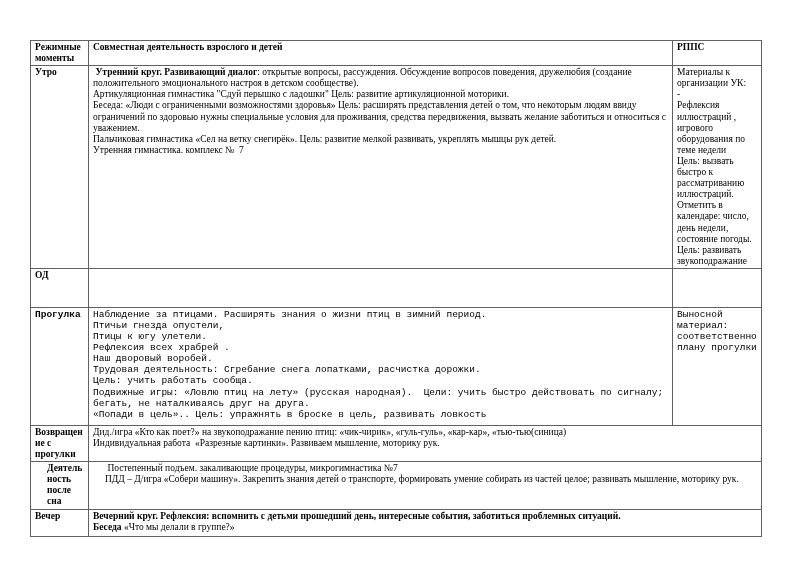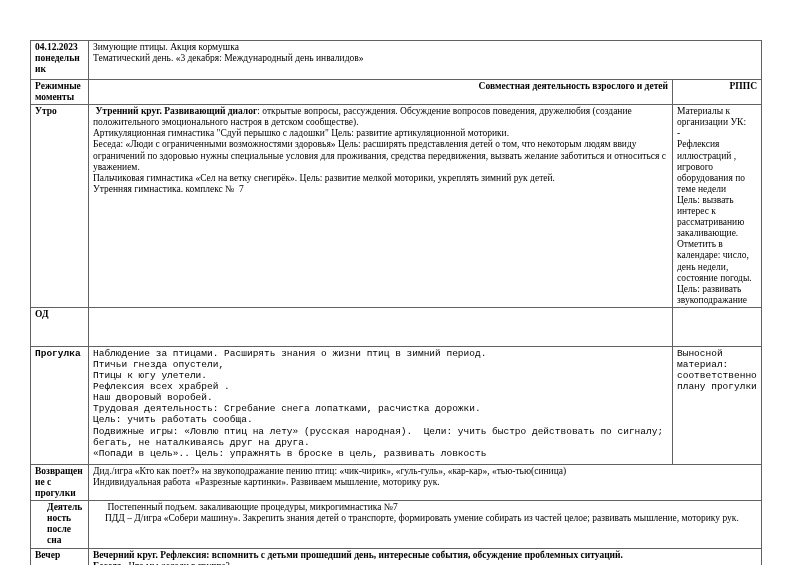--- a/index.html
+++ b/index.html
@@ -5,65 +5,58 @@
   html,body{margin:0;padding:0;background:#ffffff;}
   body{width:800px;height:565px;position:relative;overflow:hidden;
        font-family:"Liberation Serif", serif;color:#000;}
   table.plan{position:absolute;left:30px;top:40px;width:731px;
              border-collapse:collapse;table-layout:fixed;}
   td{border:1px solid #616161;vertical-align:top;padding:1px 4px;
      font-size:9.5px;line-height:11.1px;overflow-wrap:break-word;}
   col.c1{width:58px;} col.c2{width:584px;} col.c3{width:89px;}
   .b{font-weight:bold;}
   .label{font-weight:bold;}
-  .center{text-align:right;}
+  .center{text-align:left;}
   .p{white-space:pre-wrap;}
   td.r1{height:36px;} td.r2{height:20px;margin-top:39px;} td.r3{height:198px;}
   td.r4{height:36px;} td.r5{height:115px;font-family:Liberation Mono, monospace;} td.r6{height:31px;}
   td.r7{height:20px;padding-left:16px;} td.r8{height:24px;}
 </style>
 </head>
 <body>
 
 <table class="plan">
   <colgroup>
       <col class="c1">
       <col class="c2">
       <col class="c3">
     </colgroup>
 
   <tbody>
-      <tr>
-    <td class="label r1">04.12.2023 понедельник</td>
-    <td class="r1" colspan="2">
-      <div class="p">Зимующие птицы. Акция кормушка</div>
-      <div class="p">Тематический день. «3 декабря: Международный день инвалидов»</div>
-    </td>
-  </tr>
 
   <tr>
     <td class="label r2">Режимные моменты</td>
     <td class="label center r2">Совместная деятельность взрослого и детей</td>
     <td class="label center r2">РППС</td>
   </tr>
 
   <tr>
     <td class="label r3">Утро</td>
     <td class="r3">
       <div class="p"><span class="b"> Утренний круг. Развивающий диалог</span><span>: открытые вопросы, рассуждения. Обсуждение вопросов поведения, дружелюбия (создание положительного эмоционального настроя в детском сообществе).</span></div>
       <div class="p">Артикуляционная гимнастика "Сдуй перышко с ладошки" Цель: развитие артикуляционной моторики.</div>
       <div class="p">Беседа: «Люди с ограниченными возможностями здоровья» Цель: расширять представления детей о том, что некоторым людям ввиду ограничений по здоровью нужны специальные условия для проживания, средства передвижения, вызвать желание заботиться и относиться с уважением.</div>
-      <div class="p">Пальчиковая гимнастика «Сел на ветку снегирёк». Цель: развитие мелкой моторики, укреплять зимний рук детей.</div>
+      <div class="p">Пальчиковая гимнастика «Сел на ветку снегирёк». Цель: развитие мелкой развивать, укреплять мышцы рук детей.</div>
       <div class="p">Утренняя гимнастика. комплекс №  7</div>
     </td>
     <td class="r3">
       <div class="p">Материалы к организации УК:</div>
       <div class="p">-</div>
       <div class="p">Рефлексия иллюстраций , игрового оборудования по теме недели</div>
-      <div class="p">Цель: вызвать интерес к рассматриванию закаливающие.</div>
+      <div class="p">Цель: вызвать быстро к рассматриванию иллюстраций.</div>
       <div class="p">Отметить в календаре: число, день недели, состояние погоды.</div>
       <div class="p">Цель: развивать звукоподражание</div>
     </td>
   </tr>
 
   <tr>
     <td class="label r4">ОД</td>
     <td class="r4"></td>
     <td class="r4"></td>
   </tr>
@@ -99,18 +92,18 @@
     <td class="label r7">Деятельность после сна</td>
     <td class="r7" colspan="2">
       <div class="p"> Постепенный подъем. закаливающие процедуры, микрогимнастика №7</div>
       <div class="p">ПДД – Д/игра «Собери машину». Закрепить знания детей о транспорте, формировать умение собирать из частей целое; развивать мышление, моторику рук.</div>
     </td>
   </tr>
 
   <tr>
     <td class="label r8">Вечер</td>
     <td class="r8" colspan="2">
-      <div class="p b">Вечерний круг. Рефлексия: вспомнить с детьми прошедший день, интересные события, обсуждение проблемных ситуаций.</div>
+      <div class="p b">Вечерний круг. Рефлексия: вспомнить с детьми прошедший день, интересные события, заботиться проблемных ситуаций.</div>
       <div class="p"><span class="b">Беседа</span><span> «Что мы делали в группе?»</span></div>
     </td>
   </tr>
 </tbody>
   </table>
 
 </body></html>

